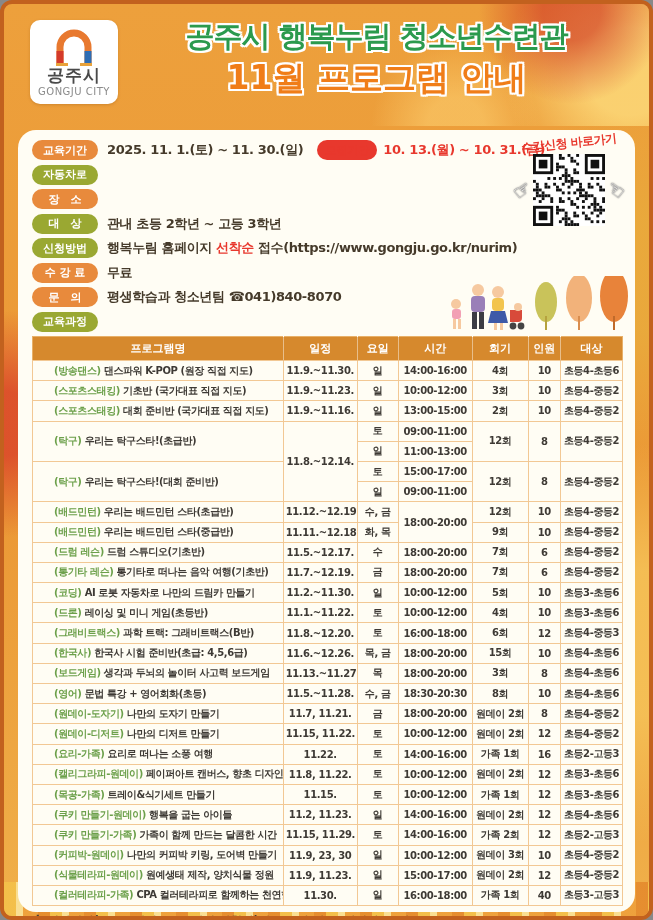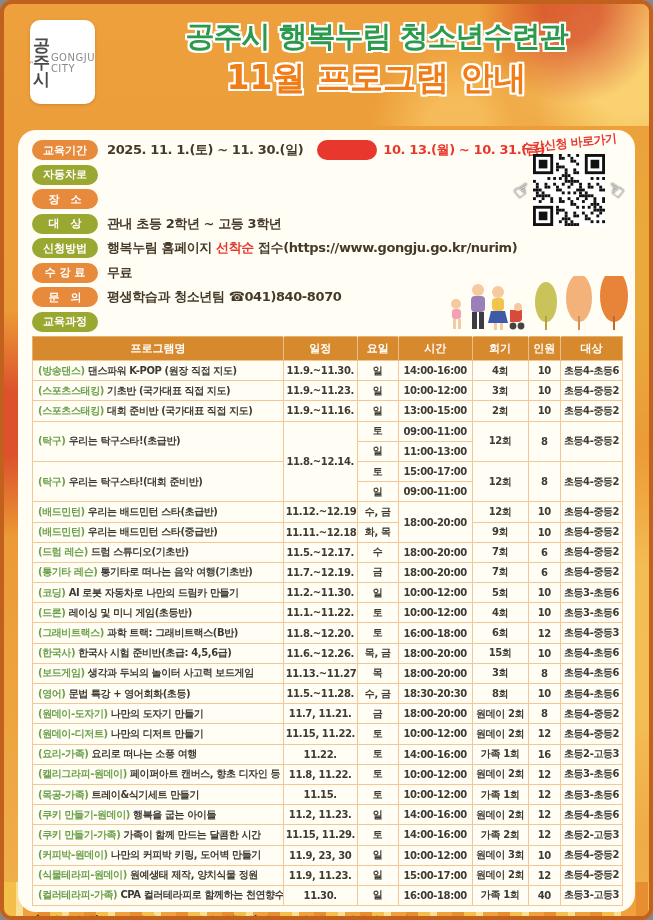--- a/index.html
+++ b/index.html
@@ -13,22 +13,22 @@
       linear-gradient(180deg,#eda03c 0%, #eb9835 55%, #f0b04a 100%);}
   .poster:after{content:"";position:absolute;left:0;right:0;bottom:0;height:34px;
     background:repeating-linear-gradient(90deg,#f4c24a 0 12px,#fbe7a0 12px 19px,#ee9f3a 19px 34px,#e4882b 34px 46px);
     opacity:.85;}
   
   .header{position:relative;height:122px;z-index:2;
     background:
       radial-gradient(circle at 88% 6%, rgba(205,45,30,.6) 0 5%, transparent 16%),
       radial-gradient(circle at 97% 55%, rgba(255,225,130,.75) 0 7%, transparent 20%),
       radial-gradient(circle at 70% 100%, rgba(255,215,120,.5) 0 6%, transparent 18%);}
-  .logo-box{position:absolute;left:26px;top:16px;width:65px;height:84px;background:#fff;
-    border-radius:10px;display:flex;flex-direction:row;align-items:center;justify-content:center;
+  .logo-box{position:absolute;left:26px;top:16px;width:88px;height:84px;background:#fff;
+    border-radius:10px;display:flex;flex-direction:column;align-items:center;justify-content:center;
     box-shadow:0 1px 3px rgba(120,60,0,.25);}
   .logo-city{font-size:17px;font-weight:bold;color:#4a4a4a;letter-spacing:1px;line-height:1;}
   .logo-en{font-size:10px;color:#8a8a8a;letter-spacing:.5px;margin-top:2px;}
   .titles{position:absolute;left:110px;right:10px;top:14px;text-align:center;}
   .t-outline{text-shadow:-2px 0 0 #fff,2px 0 0 #fff,0 -2px 0 #fff,0 2px 0 #fff,
     -2px -2px 0 #fff,2px 2px 0 #fff,-2px 2px 0 #fff,2px -2px 0 #fff;}
   .title1{font-size:29px;font-weight:bold;color:#2b9a4d;letter-spacing:-1px;line-height:1.25;}
   .title2{font-size:33px;font-weight:bold;color:#f07d18;letter-spacing:0;line-height:1.2;margin-top:4px;}
   
   .panel{position:relative;z-index:3;margin:4px 14px 0 14px;height:782px;background:#fffdf4;
@@ -56,21 +56,21 @@
   .qr{width:72px;height:72px;background:#fff;}
   
   .illus{position:absolute;right:6px;top:146px;width:235px;height:56px;pointer-events:none;}
   
   table.prog{width:100%;border-collapse:collapse;margin-top:2px;table-layout:fixed;}
   table.prog th{background:#d6892d;color:#fff;font-size:11px;font-weight:bold;padding:4px 0;
     border-right:1px solid rgba(255,255,255,.45);margin-left:7px;}
   table.prog th:last-child{border-right:none;}
   table.prog td{border:1px solid #f2c894;font-size:10px;color:#3e3a35;font-weight:bold;
     padding:2.6px 2px;text-align:center;white-space:nowrap;overflow:hidden;letter-spacing:-0.4px;}
-  table.prog td.c-name{text-align:left;padding-left:5px;}
+  table.prog td.c-name{text-align:left;padding-left:21px;}
   table.prog{border:1px solid #e8b068;}
   .pfx{color:#6ca04a;}
   
   .note{margin-top:7px;font-size:12px;font-weight:bold;color:#4a4236;letter-spacing:-0.4px;}
 </style>
 </head>
 <body>
 
 <div class="poster">
 

